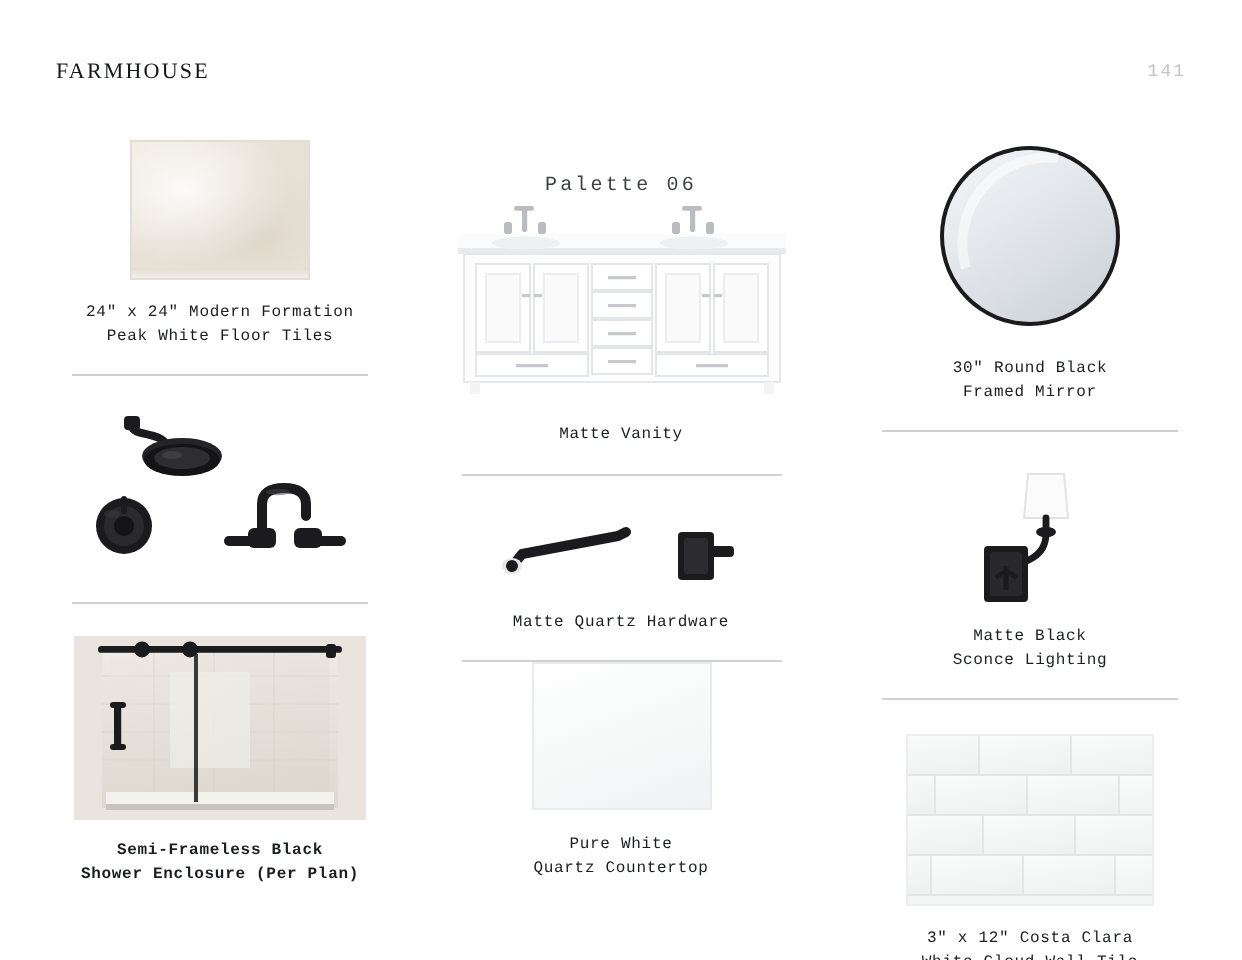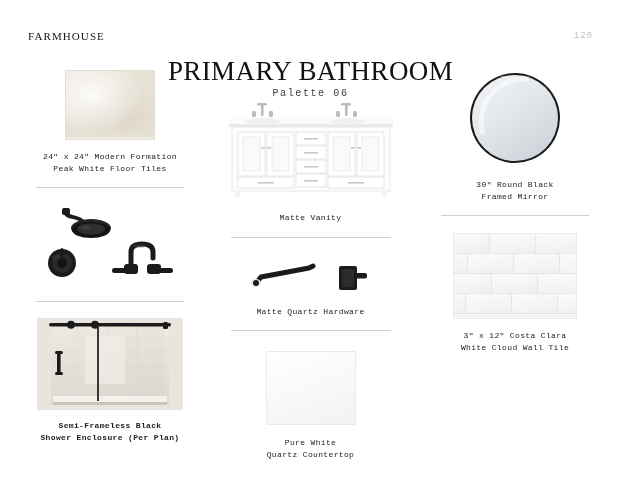--- a/index.html
+++ b/index.html
@@ -110,23 +110,22 @@
     background:linear-gradient(170deg,#fbfbfb 0%,#f2f3f3 70%,#eef0f0 100%);
     flex:0 0 46px;
   }
 </style>
 </head>
 <body>
 
 <div class="page">
 
   <div class="brand">FARMHOUSE</div>
-  <div class="folio">120</div>
-
-  <div class="title">PRIMARY BATHROOM</div>
+  <div class="folio">141</div>
+
   <div class="subtitle">Palette 06</div>
 
   <div class="col col-left">
 
     <div class="block">
       <div class="media tile-swatch"></div>
       <div class="caption">24" x 24" Modern Formation
 Peak White Floor Tiles</div>
       <div class="divider"></div>
     </div>
@@ -280,21 +279,21 @@
 
           <rect x="92" y="8" width="18" height="24" rx="2" fill="#1b1b1d"></rect>
           <rect x="95" y="11" width="12" height="18" rx="1.5" fill="#2c2c2f"></rect>
           <rect x="108" y="15" width="12" height="5.5" rx="2" fill="#1b1b1d"></rect>
         </svg>
       </div>
       <div class="caption">Matte Quartz Hardware</div>
       <div class="divider wide"></div>
     </div>
 
-    <div class="block" style="margin-top:20px;justify-content:center;">
+    <div class="block" style="justify-content:center;">
       <div class="media counter-swatch"></div>
       <div class="caption">Pure White
 Quartz Countertop</div>
     </div>
   </div>
 
   <div class="col col-right">
 
     <div class="block">
       <div class="media mirror">
@@ -309,20 +308,39 @@
           <circle cx="48" cy="48" r="45" fill="#1b1b1d"></circle>
           <circle cx="48" cy="48" r="43" fill="url(#mirrorG)"></circle>
           <path d="M16 64 A43 43 0 0 1 62 9" stroke="#ffffff" stroke-width="5" fill="none" opacity=".5"></path>
         </svg>
       </div>
       <div class="caption">30" Round Black
 Framed Mirror</div>
       <div class="divider"></div>
     </div>
 
+    <div class="block" style="margin-top:17px;">
+      <div class="media sconce">
+        <svg width="62" height="70" viewBox="0 0 62 70">
+
+          <path d="M30 4 L48 4 L50 26 L28 26 Z" fill="#fbfbfb" stroke="#e3e3e4" stroke-width="1"></path>
+
+          <path d="M39 26 L39 34 Q39 44, 28 48 Q19 51, 19 58" stroke="#1b1b1d" stroke-width="3.4" fill="none" stroke-linecap="round"></path>
+          <ellipse cx="39" cy="33" rx="5" ry="2.6" fill="#1b1b1d"></ellipse>
+
+          <rect x="8" y="40" width="22" height="28" rx="2" fill="#1b1b1d"></rect>
+          <rect x="11" y="43" width="16" height="22" rx="1.5" fill="#29292c"></rect>
+          <path d="M19 50 L19 62" stroke="#1b1b1d" stroke-width="2.4"></path>
+          <path d="M14 56 Q19 50, 24 56" stroke="#1b1b1d" stroke-width="2.2" fill="none"></path>
+        </svg>
+      </div>
+      <div class="caption">Matte Black
+Sconce Lighting</div>
+      <div class="divider"></div>
+    </div>
 
     <div class="block" style="margin-top:17px;">
       <div class="media walltile">
         <div class="wt-row" style="top:0px;left:-10px;">
           <div class="wt-brick"></div>
             <div class="wt-brick"></div>
             <div class="wt-brick"></div>
         </div>
         <div class="wt-row" style="top:20px;left:-32px;">
           <div class="wt-brick"></div>

